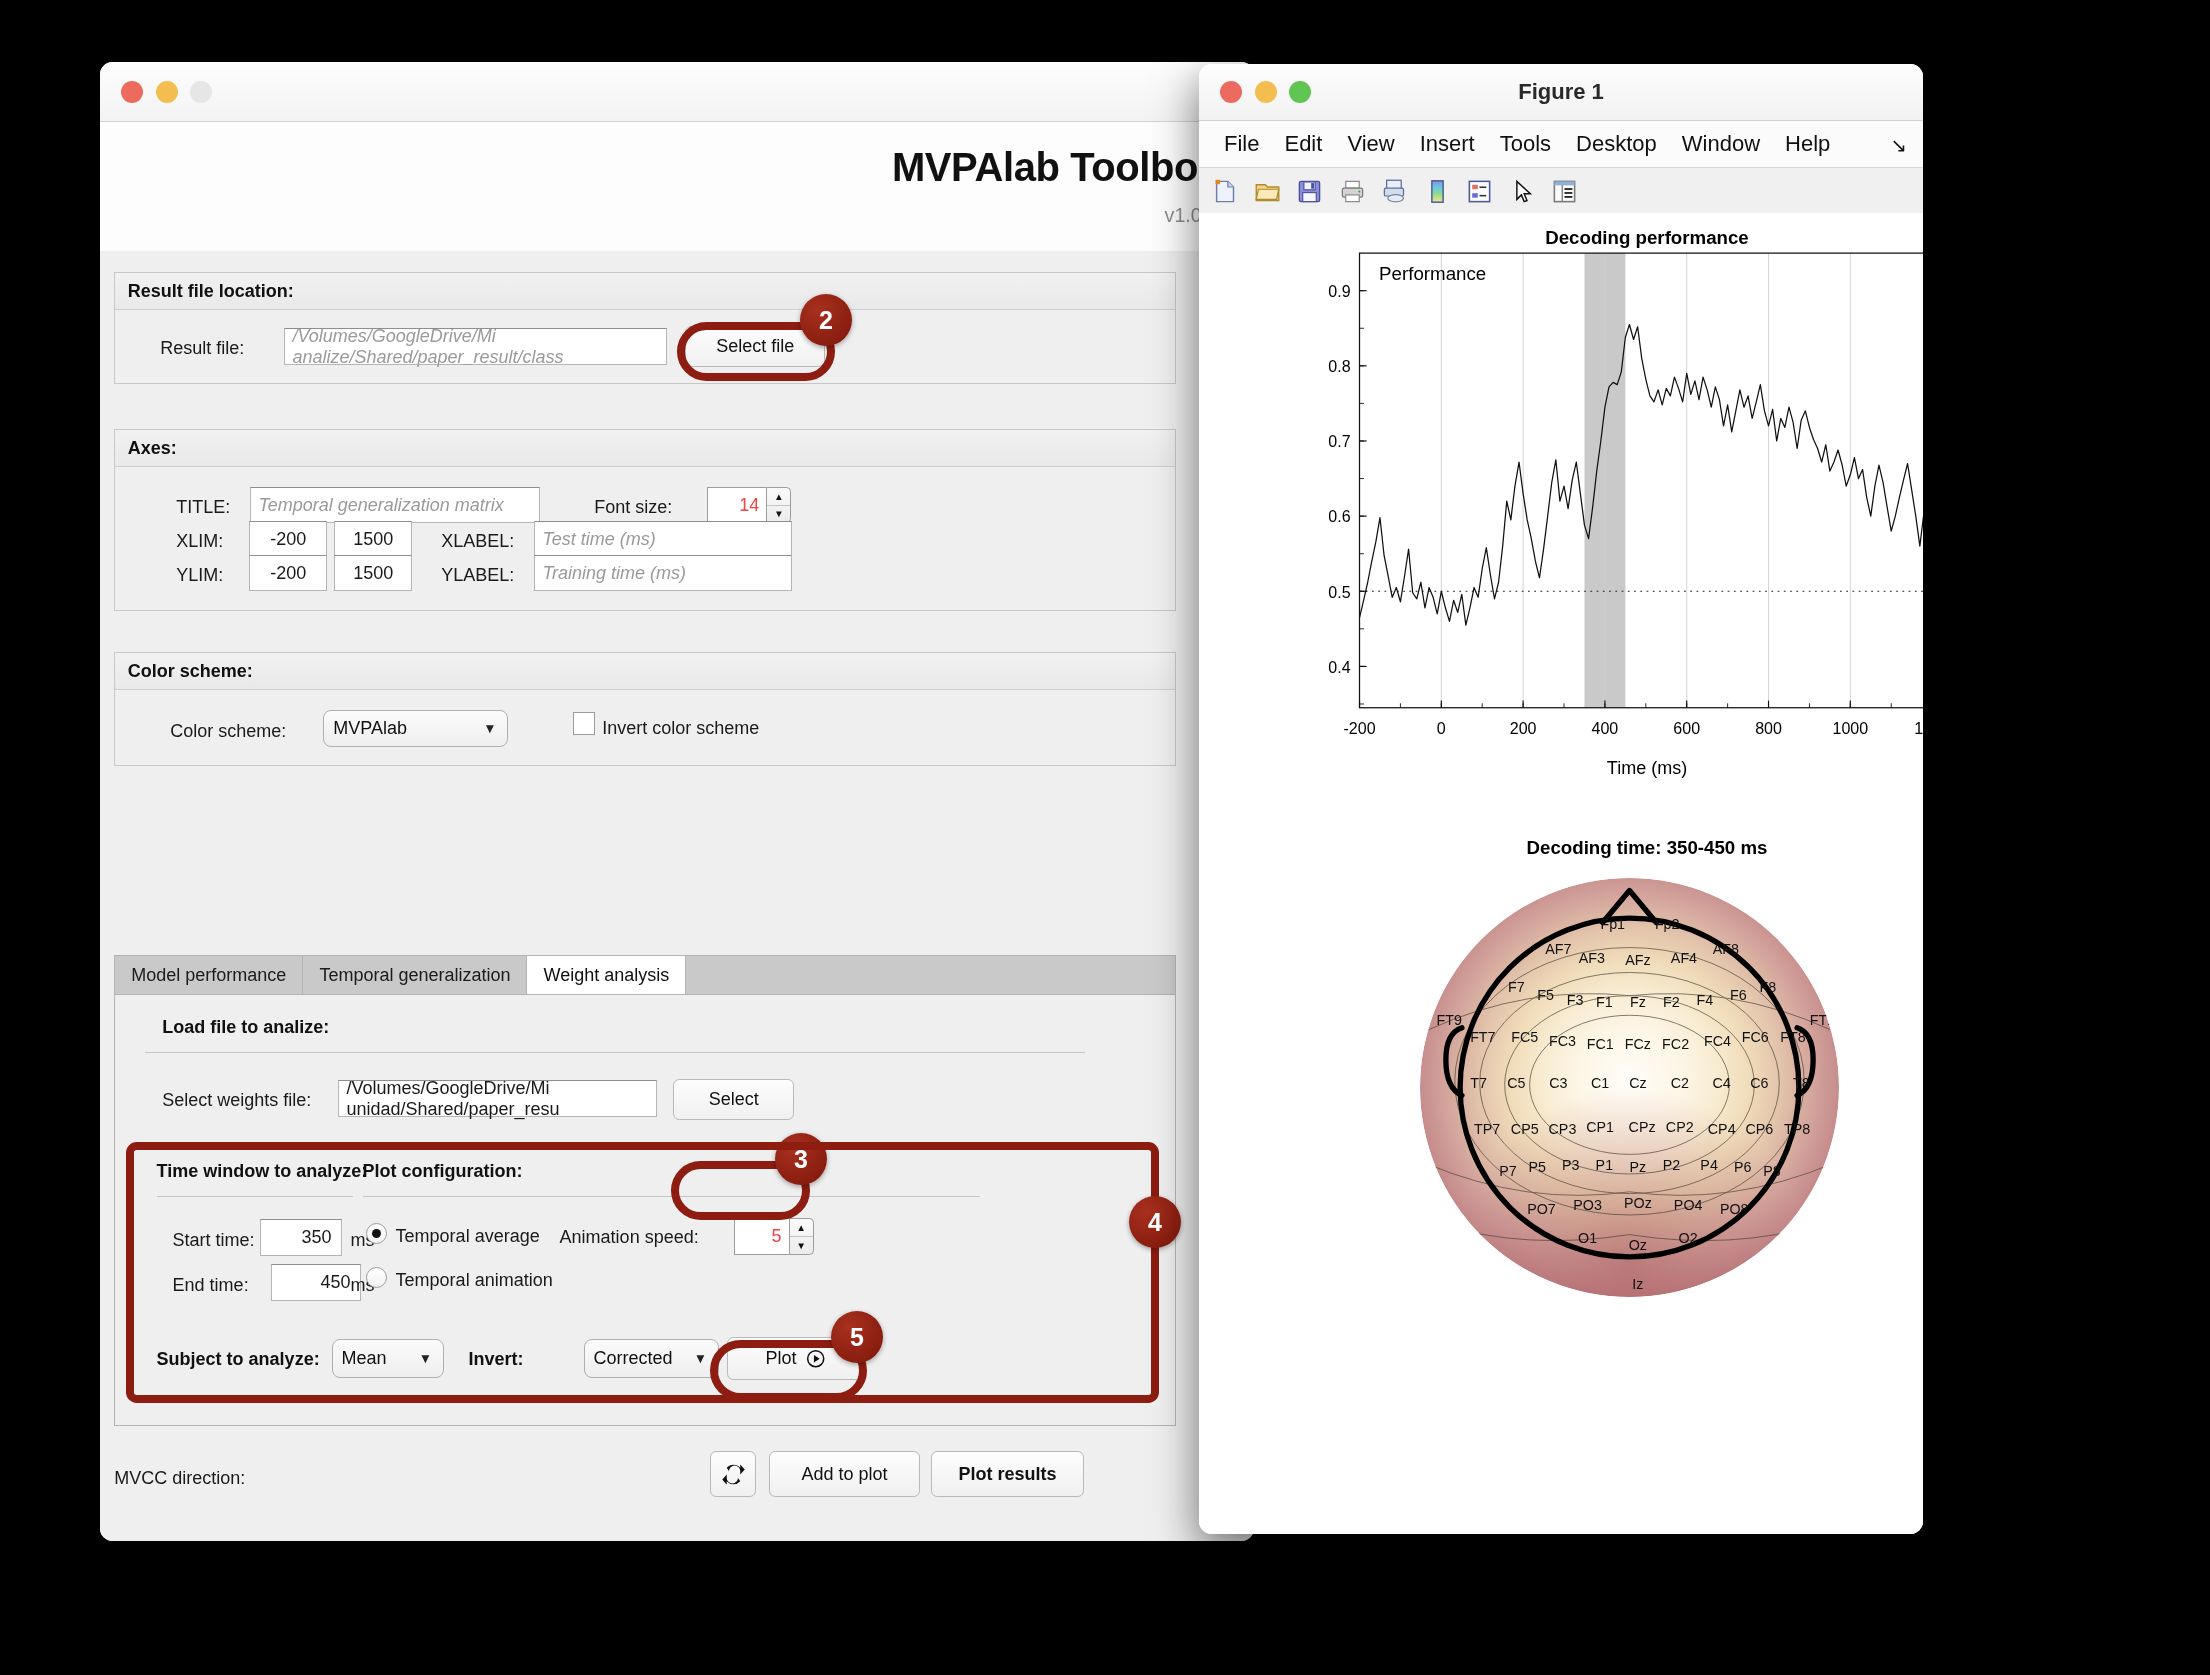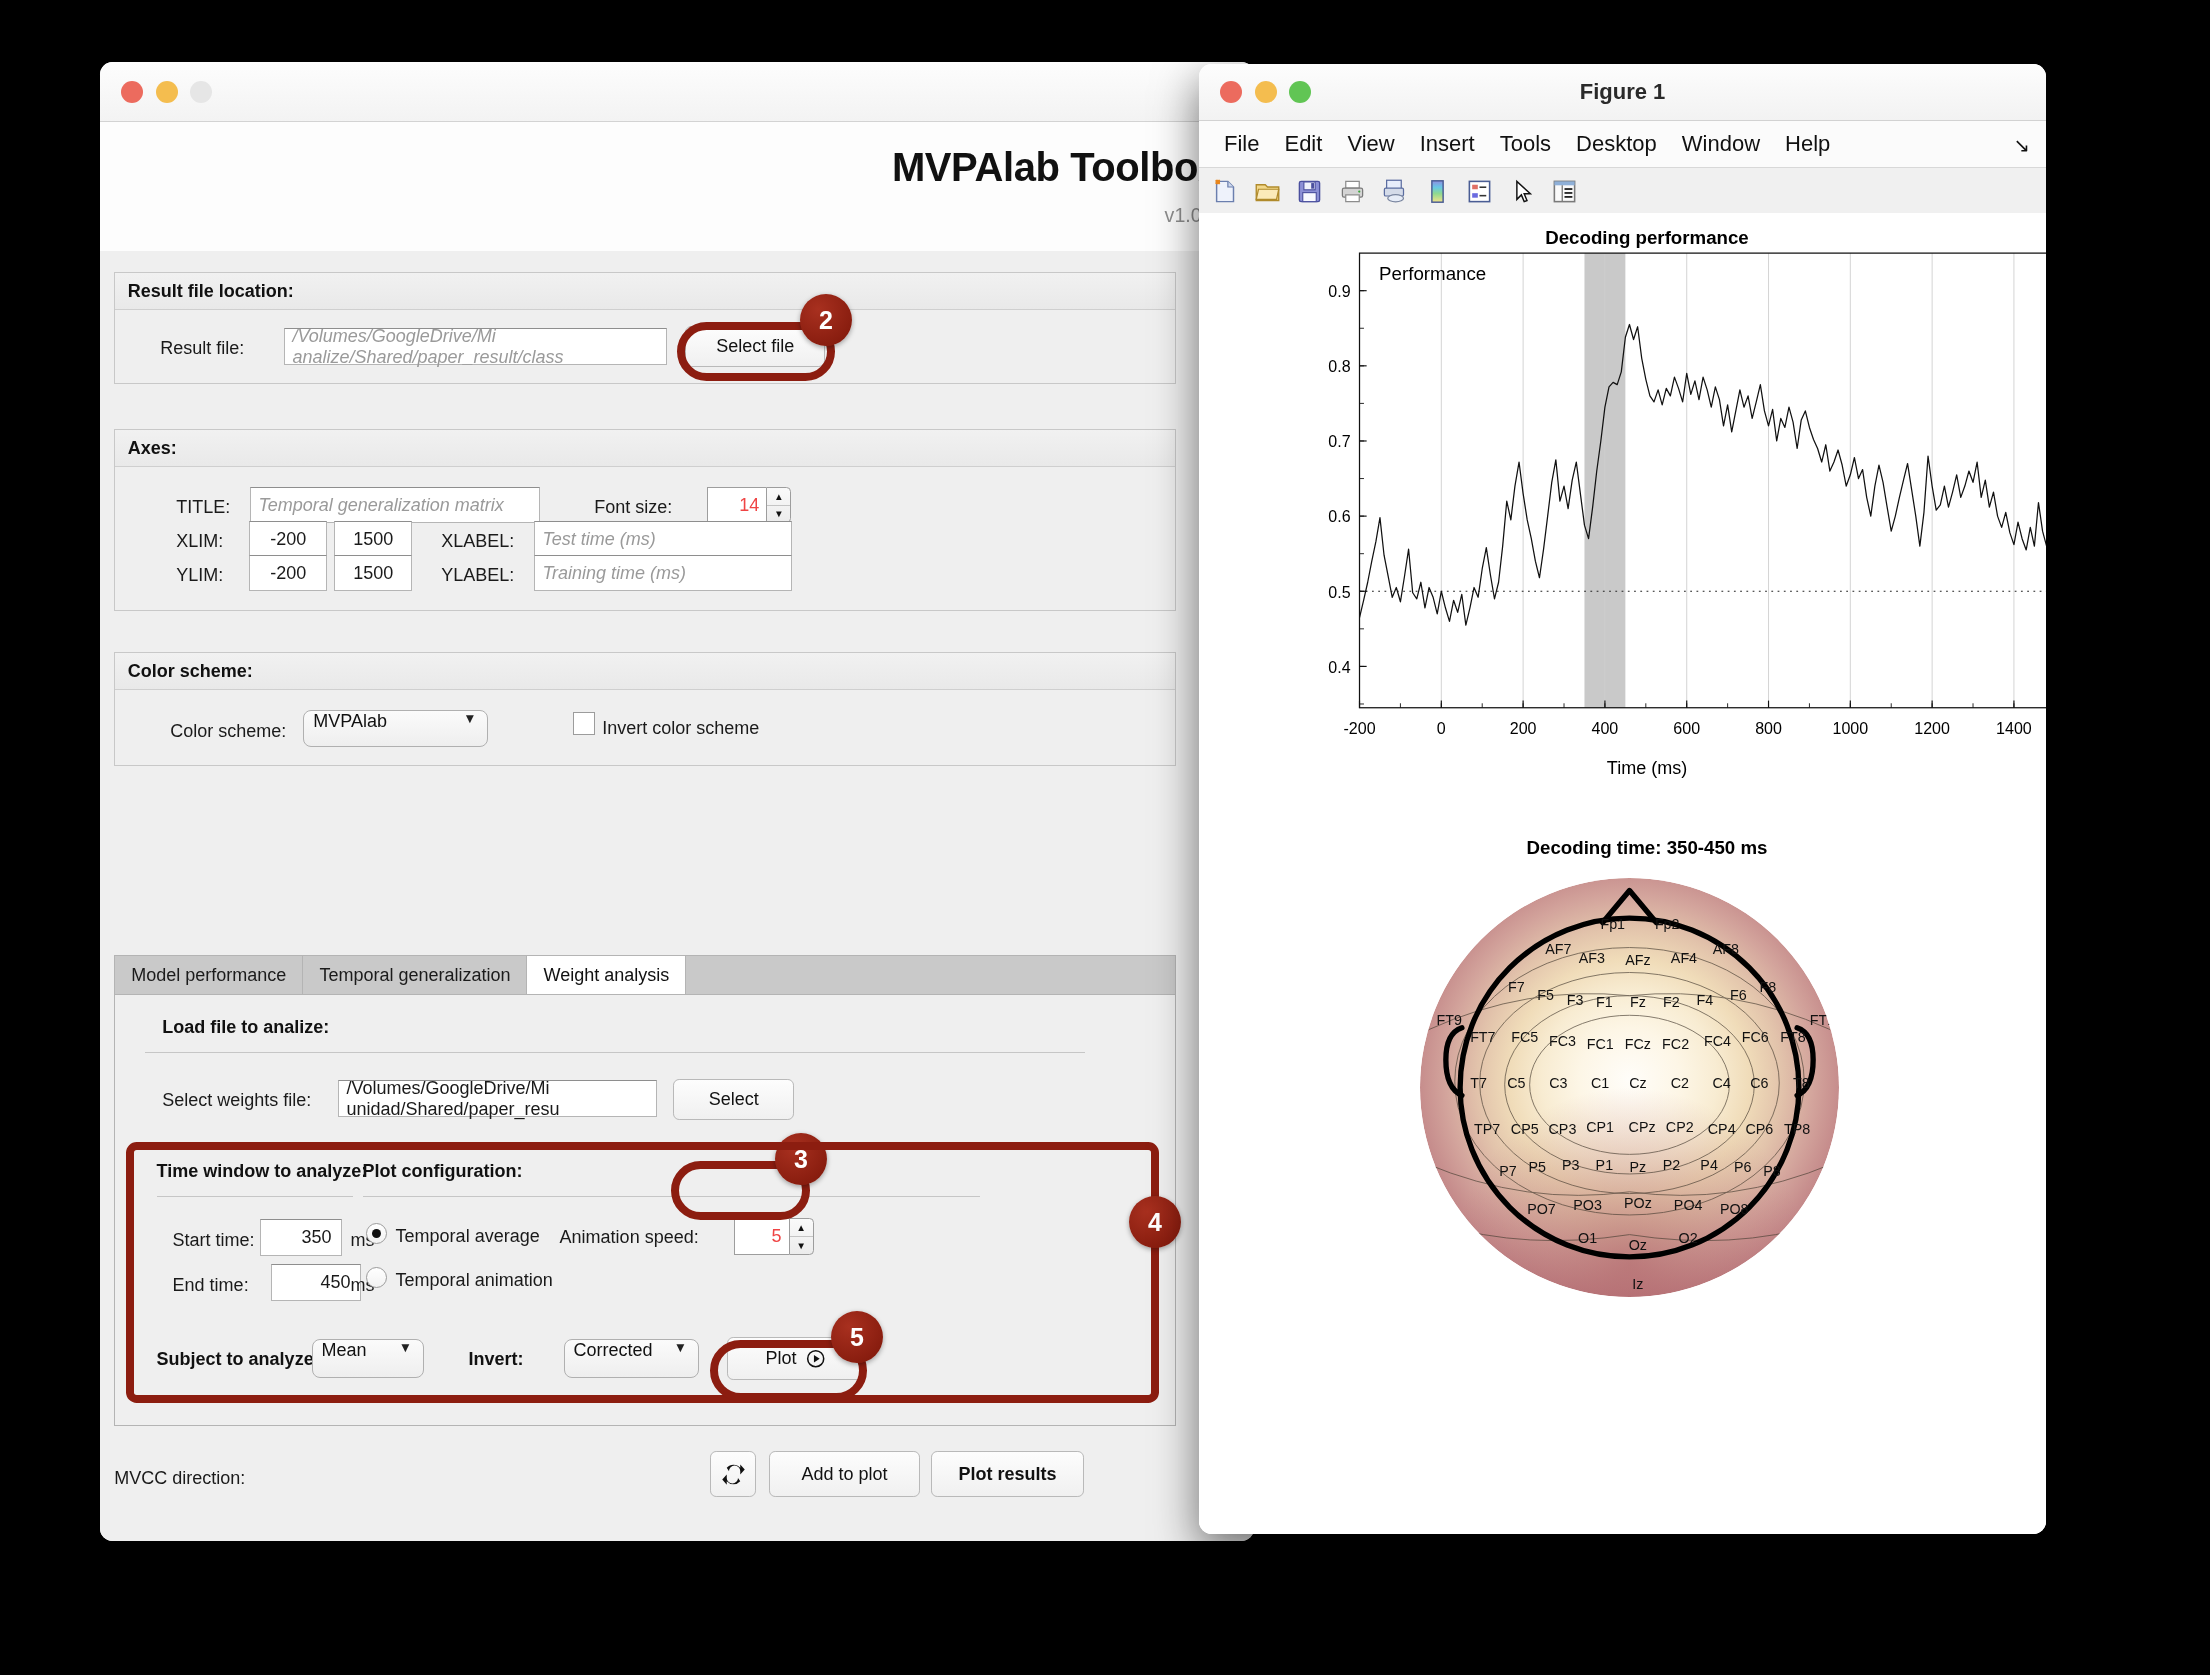--- a/index.html
+++ b/index.html
@@ -56,22 +56,22 @@
 
   .btn{
     background:linear-gradient(#fdfdfd,#f0f0f0);border:0.9px solid #b9b9b9;border-radius:6.2px;
     font-size:18px;color:#111;display:flex;align-items:center;justify-content:center;
     box-sizing:border-box;
   }
   .btn.bold{font-weight:bold;}
 
   .combo{
     background:linear-gradient(#fbfbfb,#eeeeee);border:0.9px solid #b0b0b0;border-radius:8px;
-    font-size:18px;color:#111;display:flex;align-items:flex-start;box-sizing:border-box;
-    padding-left:9px;position:relative;
+    font-size:18px;color:#111;display:flex;align-items:center;box-sizing:border-box;
+    padding-left:9px;position:relative;margin-left:20px;
   }
   .combo .car{position:absolute;right:10.7px;font-size:13.4px;color:#222;}
 
   .spinner{display:flex;box-sizing:border-box;}
   .spinner .sv{
     background:#fff;border:0.9px solid #9d9d9d;border-right:none;
     display:flex;align-items:center;justify-content:flex-end;padding-right:7.1px;font-size:18px;color:#ef4444;
   }
   .spinner .sb{
     width:23px;border:0.9px solid #9d9d9d;background:linear-gradient(#fafafa,#ececec);
@@ -108,21 +108,21 @@
   }
   .anno-badge{
     position:absolute;width:52px;height:52px;border-radius:50%;
     background:radial-gradient(circle at 35% 30%,#a8301f,#7d1609);
     color:#fff;font-size:25px;font-weight:bold;display:flex;align-items:center;justify-content:center;
     box-shadow:0 1.8px 5.3px rgba(0,0,0,.35);
   }
 
   
   #figure-window{
-    position:absolute;left:1199px;top:64px;width:847px;height:1470px;
+    position:absolute;left:1199px;top:64px;width:724px;height:1470px;
     background:#fff;border-radius:12.5px;overflow:hidden;box-shadow:0 16px 45px rgba(0,0,0,.55);
   }
   #fig-titlebar{height:56px;background:linear-gradient(#fdfdfd,#f2f2f2);border-bottom:0.9px solid #d2d2d2;
     position:relative;display:flex;align-items:center;}
   #fig-title{width:100%;text-align:center;font-size:22px;font-weight:bold;color:#2a2a2a;}
   #fig-menubar{height:46px;background:#fbfbfb;border-bottom:0.9px solid #d8d8d8;display:flex;align-items:center;padding-left:12.5px;position:relative;}
   .menu-item{font-size:22px;color:#111;padding:0 12.5px;}
   #fig-toolbar{height:46px;background:#f0f0f0;border-bottom:0.9px solid #d0d0d0;display:flex;align-items:center;padding-left:10.7px;gap:12.5px;}
   .ticon{width:30px;height:30px;display:flex;align-items:center;justify-content:center;}
   #fig-canvas{position:absolute;left:0;top:149px;right:0;bottom:0;background:#fff;}

